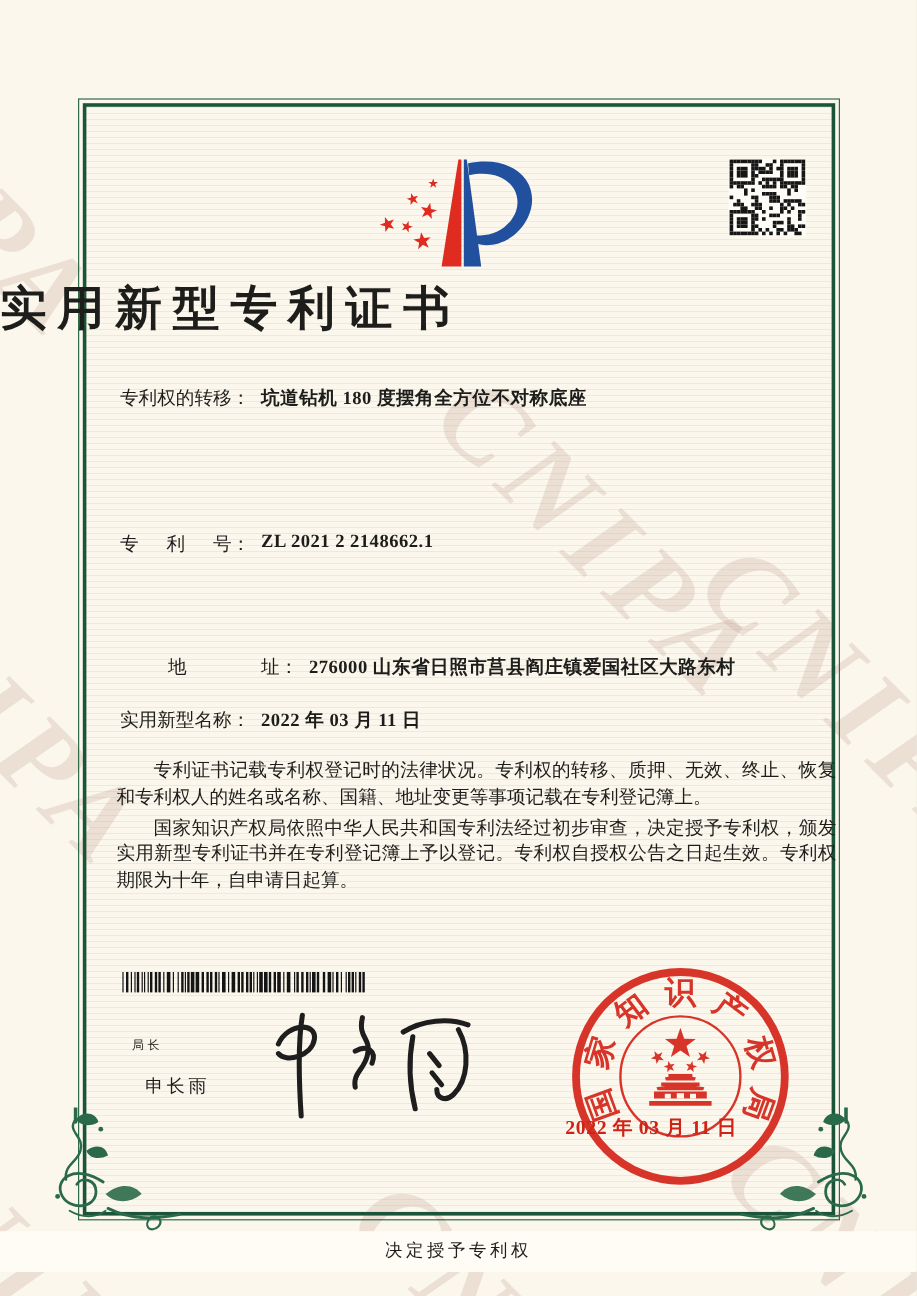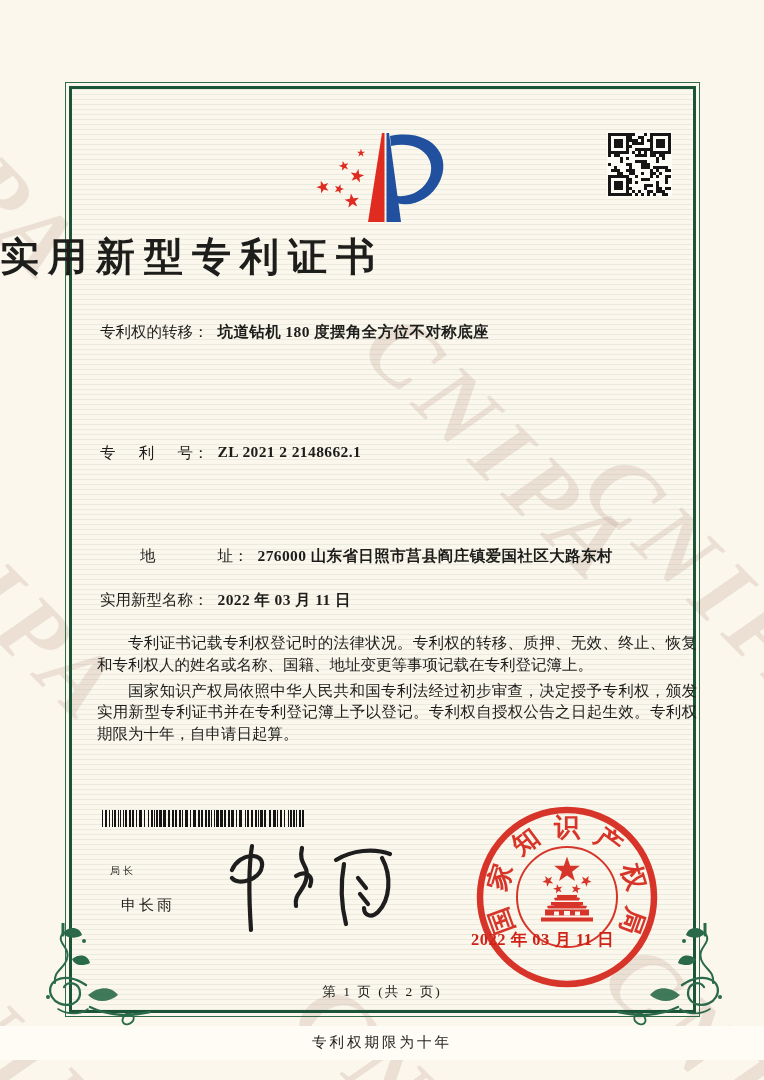--- a/index.html
+++ b/index.html
@@ -426,25 +426,24 @@
         <text x="-64.18528614581797" y="-19.21585393313211" text-anchor="middle" dominant-baseline="middle" transform="rotate(-73.33330000000001 -64.18528614581797 -19.21585393313211)">家</text>
         <text x="-40.0095631121077" y="-53.742300467864894" text-anchor="middle" dominant-baseline="middle" transform="rotate(-36.6666 -40.0095631121077 -53.742300467864894)">知</text>
         <text x="0.00011693705988884616" y="-66.99999999989795" text-anchor="middle" dominant-baseline="middle" transform="rotate(0.00010000000000331966 0.00011693705988884616 -66.99999999989795)">识</text>
         <text x="40.00975070788211" y="-53.74216080781574" text-anchor="middle" dominant-baseline="middle" transform="rotate(36.666799999999995 40.00975070788211 -53.74216080781574)">产</text>
         <text x="64.18535322141086" y="-19.21562988410015" text-anchor="middle" dominant-baseline="middle" transform="rotate(73.33349999999999 64.18535322141086 -19.21562988410015)">权</text>
         <text x="62.959325602612324" y="22.915569372464738" text-anchor="middle" dominant-baseline="middle" transform="rotate(110.0002 62.959325602612324 22.915569372464738)">局</text>
       </g>
   </svg>
   <div class="seal-date">2022 年 03 月 11 日</div>
 
-  <div class="page-num">第 1 页 (共 2 页)</div>
 
   <svg class="flourish fl-left" width="124" height="107" viewBox="0 0 124 107">
       <use href="#flourishG"></use>
     </svg>
   <svg class="flourish fl-right" width="124" height="107" viewBox="0 0 124 107">
       <use href="#flourishG"></use>
     </svg>
 
   <div class="note-band"></div>
-  <div class="note">专利权期限为十年</div>
+  <div class="note">决定授予专利权</div>
 
 </div>
 
 </body></html>

